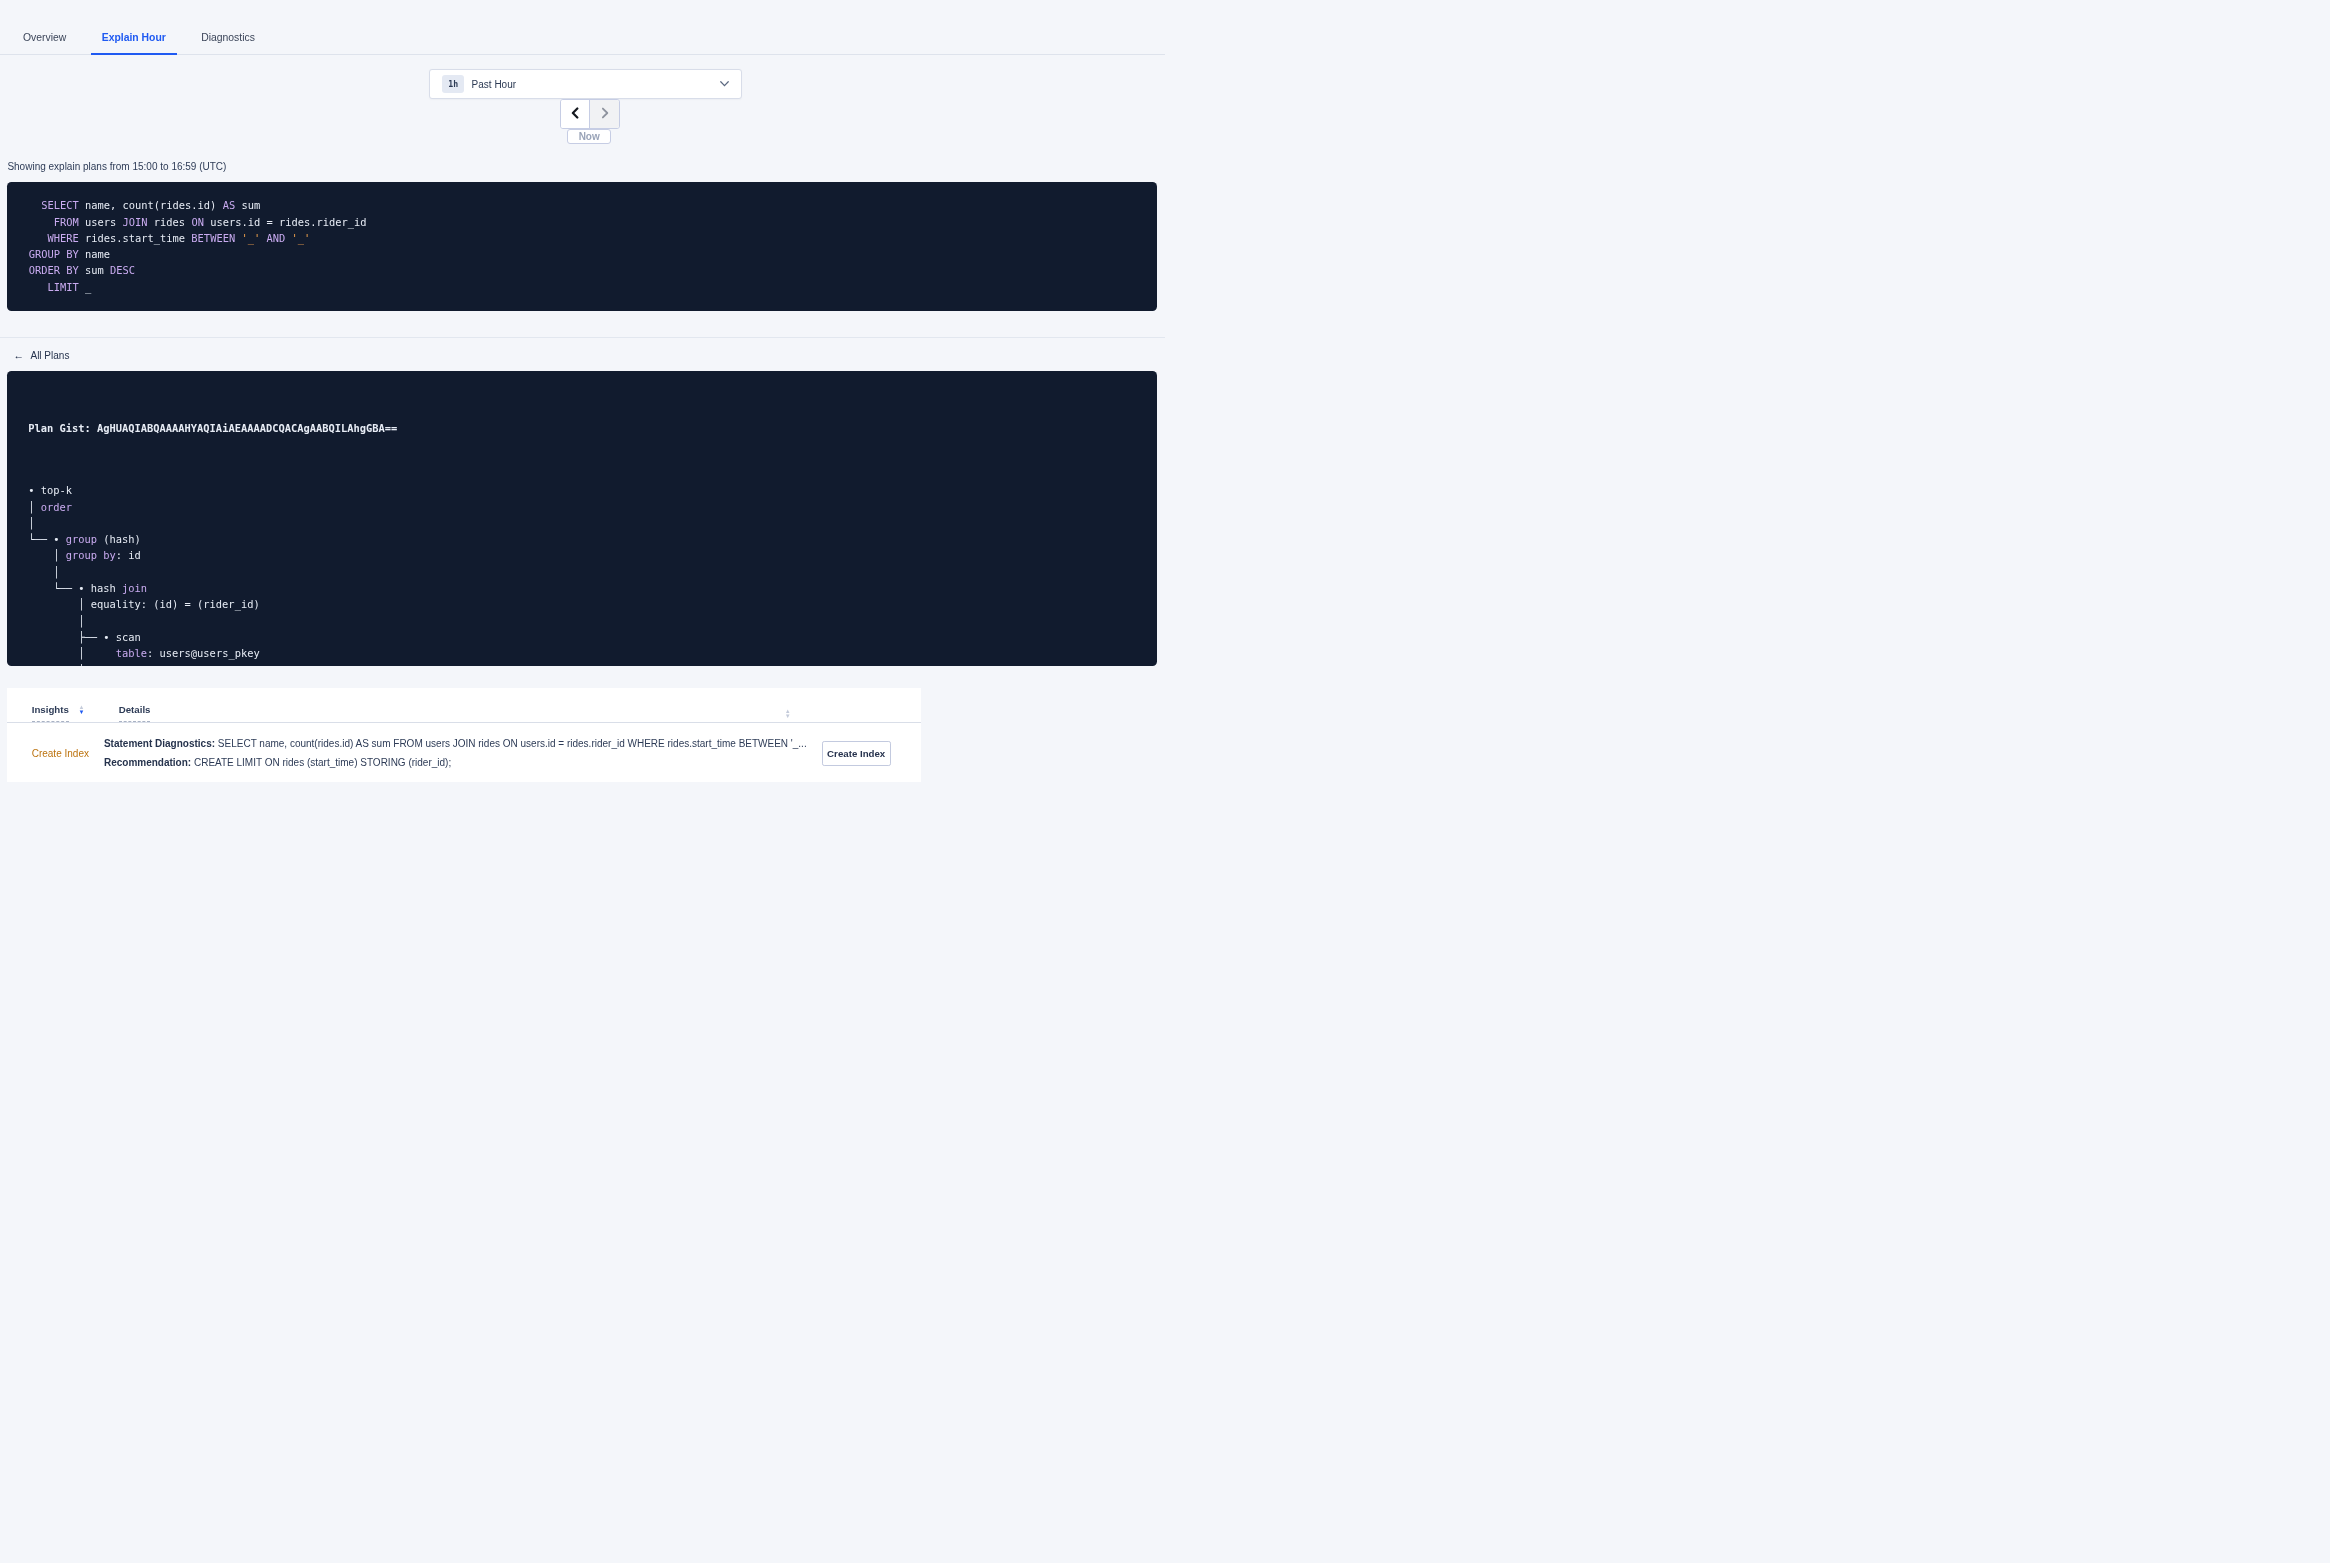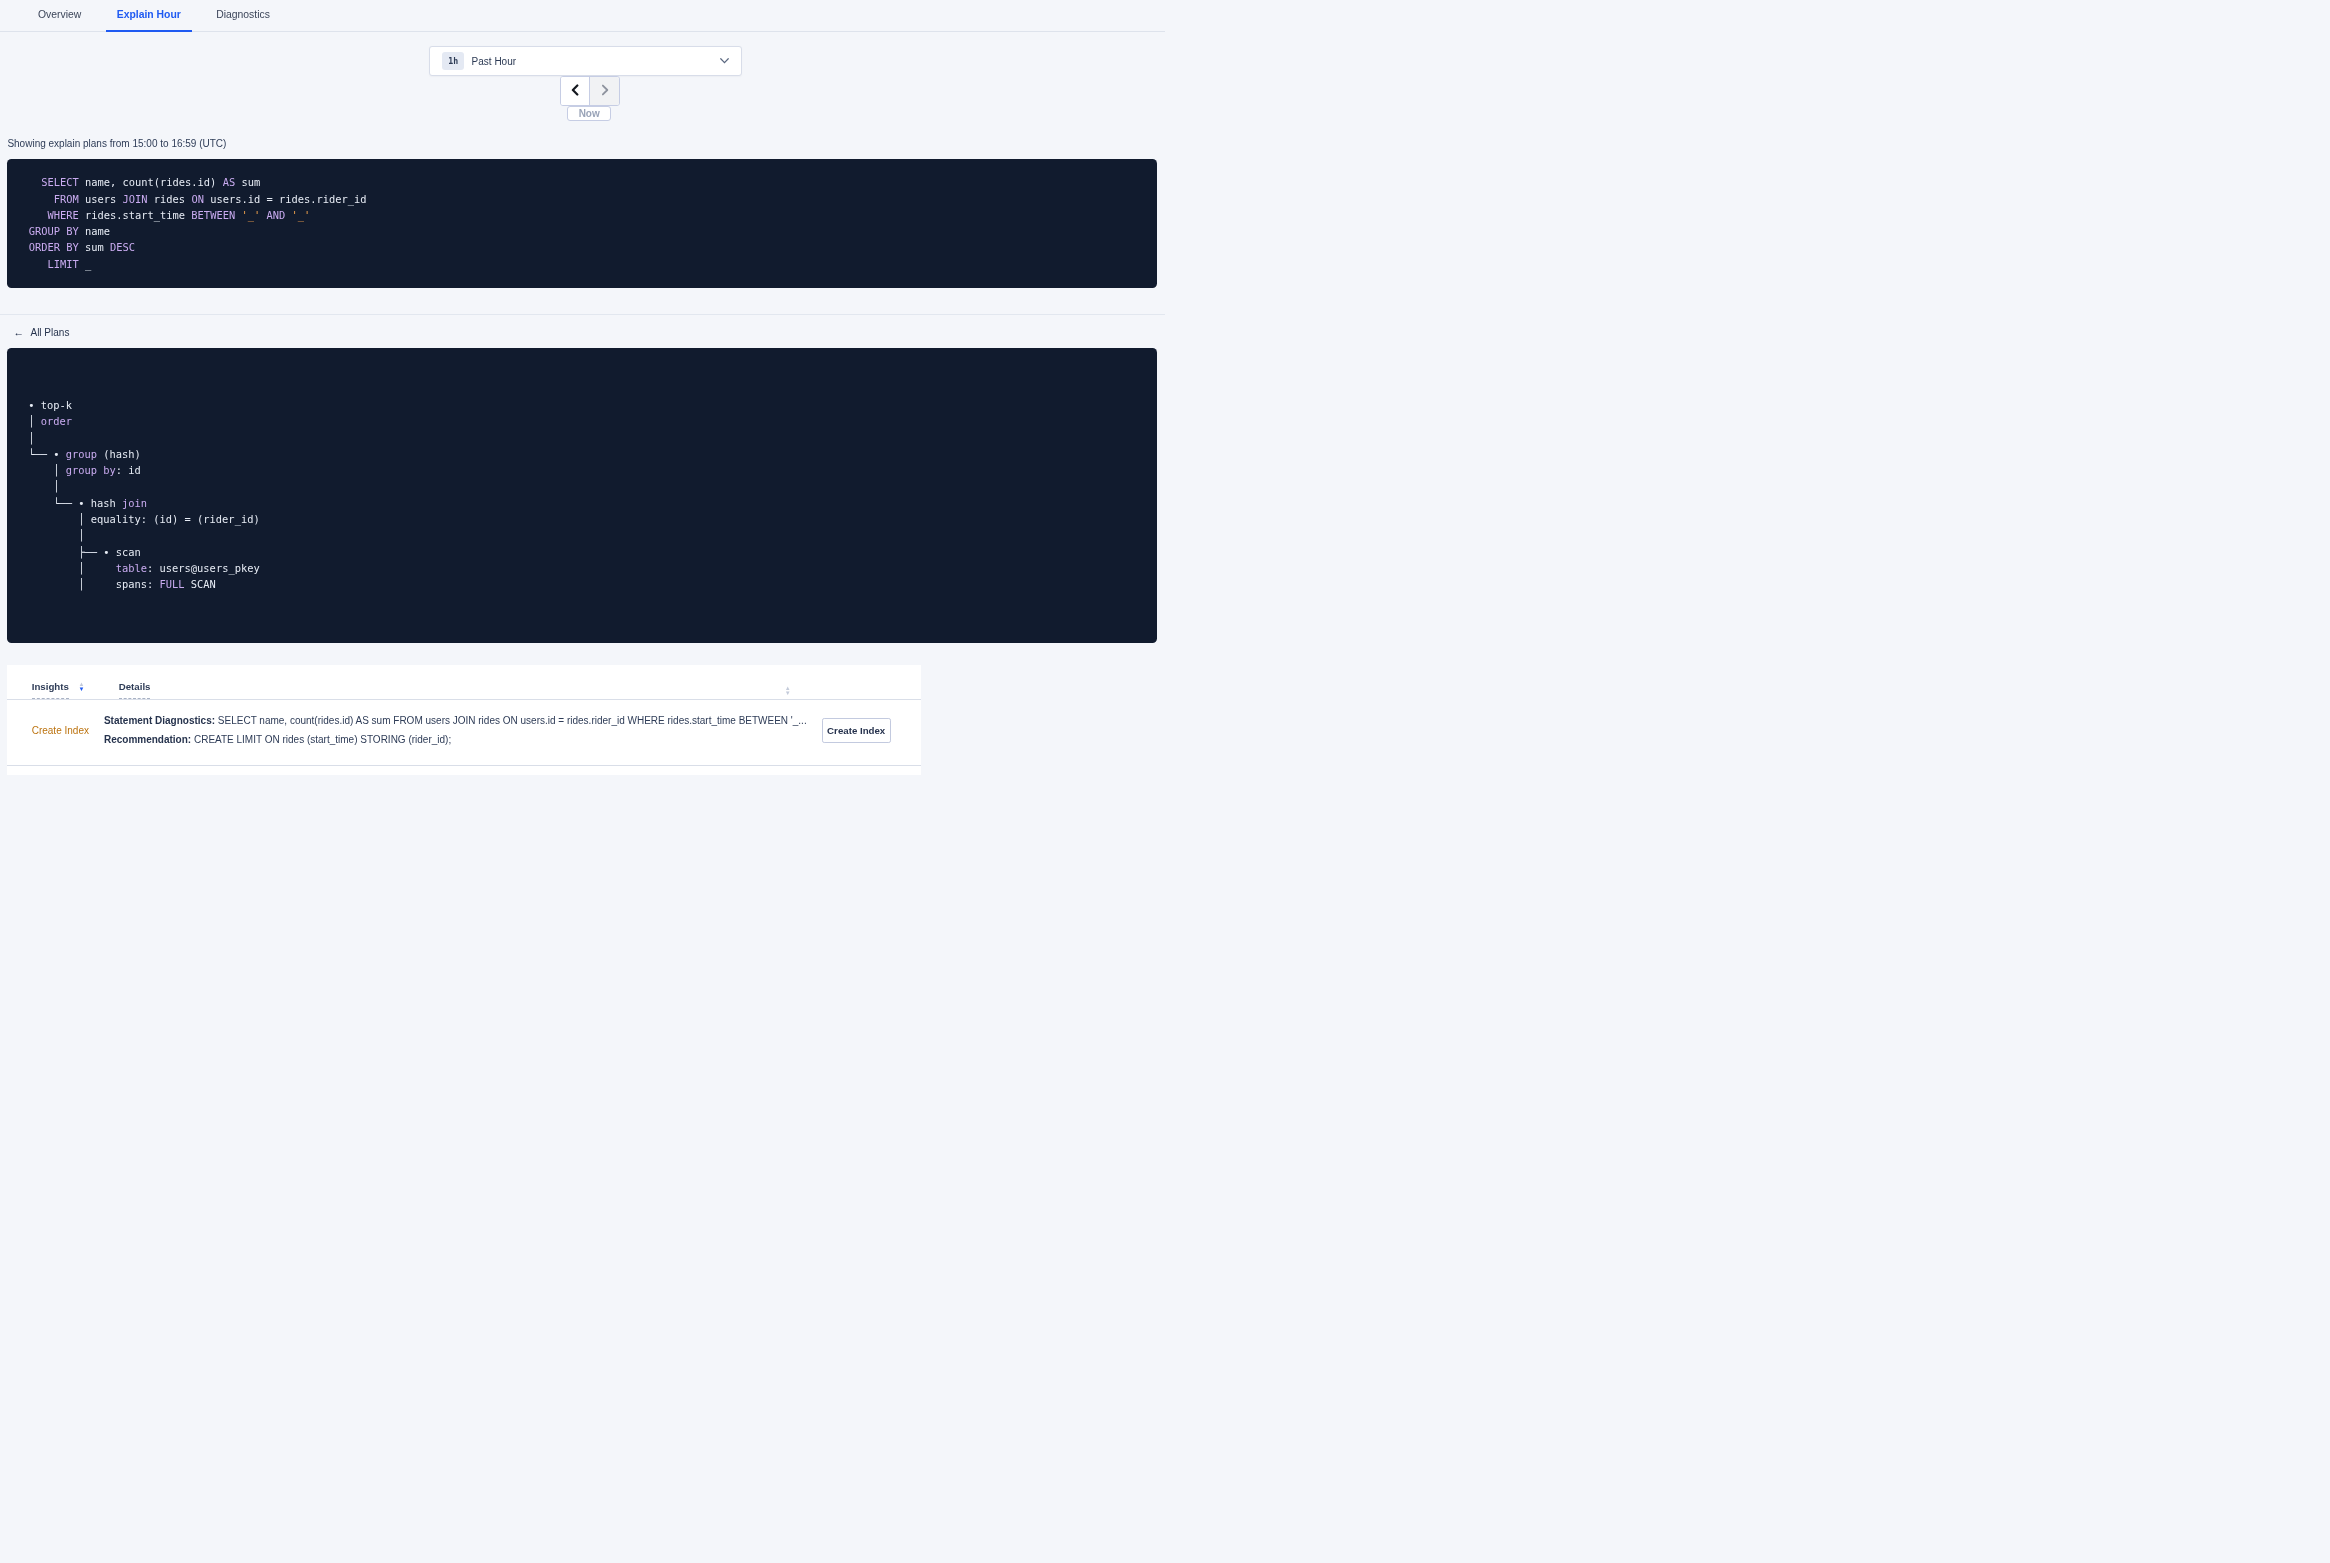--- a/index.html
+++ b/index.html
@@ -10,21 +10,21 @@
   }
   .page { width:1165px; height:782px; overflow:hidden; }
 
   h1.page-title {
     margin:2.2px 0 0 7.4px; font-size:12.6px; font-weight:700; color:#1e2b42;
     letter-spacing:0.1px;
   }
 
   
   .tabs {
-    display:flex; gap:13.4px; padding-left:27px; margin-top:3px;
+    display:flex; gap:13.4px; padding-left:12px; margin-top:26px;
     border-bottom:0.7px solid #dee3ec; align-items:flex-end;
   }
   .tab {
     padding:6px 11px 9.7px; font-size:10.4px; color:#3b4559; cursor:pointer;
     border-bottom:2.2px solid transparent; margin-bottom:-0.7px; font-weight:500;
   }
   .tab.active { color:#1f5af2; border-bottom-color:#1f5af2; font-weight:600; }
 
   
   .controls { display:flex; align-items:center; margin:14px 0 0 6.7px;flex-direction:column; }
@@ -160,20 +160,21 @@
   <div class="code-box sql-box"><div class="code-line"><span class="seg-txt">  </span><span class="seg-kw">SELECT</span><span class="seg-txt"> name, count(rides.id) </span><span class="seg-kw">AS</span><span class="seg-txt"> sum</span></div><div class="code-line"><span class="seg-txt">    </span><span class="seg-kw">FROM</span><span class="seg-txt"> users </span><span class="seg-kw">JOIN</span><span class="seg-txt"> rides </span><span class="seg-kw">ON</span><span class="seg-txt"> users.id = rides.rider_id</span></div><div class="code-line"><span class="seg-txt">   </span><span class="seg-kw">WHERE</span><span class="seg-txt"> rides.start_time </span><span class="seg-kw">BETWEEN</span><span class="seg-txt"> </span><span class="seg-str">'_'</span><span class="seg-txt"> </span><span class="seg-kw">AND</span><span class="seg-txt"> </span><span class="seg-str">'_'</span></div><div class="code-line"><span class="seg-kw">GROUP BY</span><span class="seg-txt"> name</span></div><div class="code-line"><span class="seg-kw">ORDER BY</span><span class="seg-txt"> sum </span><span class="seg-kw">DESC</span></div><div class="code-line"><span class="seg-txt">   </span><span class="seg-kw">LIMIT</span><span class="seg-txt"> _</span></div></div>
 
   <hr class="section-divider">
 
   <a class="all-plans">
     <span class="back-arrow">←</span>
     <span>All Plans</span>
   </a>
 
   <div class="code-box plan-box">
+    <div class="gist-line"><span class="seg-txt">Plan Gist: </span><span class="seg-txt">AgHUAQIABQAAAAHYAQIAiAEAAAADCQACAgAABQILAhgGBA==</span></div>
     <div><div class="code-line"><span class="seg-txt">• top-k</span></div><div class="code-line"><span class="seg-txt">│ </span><span class="seg-kw">order</span></div><div class="code-line"><span class="seg-txt">│</span></div><div class="code-line"><span class="seg-txt">└── • </span><span class="seg-kw">group</span><span class="seg-txt"> (hash)</span></div><div class="code-line"><span class="seg-txt">    │ </span><span class="seg-kw">group by</span><span class="seg-txt">: id</span></div><div class="code-line"><span class="seg-txt">    │</span></div><div class="code-line"><span class="seg-txt">    └── • hash </span><span class="seg-kw">join</span></div><div class="code-line"><span class="seg-txt">        │ equality: (id) = (rider_id)</span></div><div class="code-line"><span class="seg-txt">        │</span></div><div class="code-line"><span class="seg-txt">        ├── • scan</span></div><div class="code-line"><span class="seg-txt">        │     </span><span class="seg-kw">table</span><span class="seg-txt">: users@users_pkey</span></div><div class="code-line"><span class="seg-txt">        │     spans: </span><span class="seg-kw">FULL</span><span class="seg-txt"> SCAN</span></div></div>
   </div>
 
   <div class="card">
     <div class="thead">
       <div class="th-cell th-insights">
         <span class="th-label">Insights</span>
         <span class="sort-icon">
           <span class="arr-muted">▲</span>
           <span class="arr-active">▼</span>

